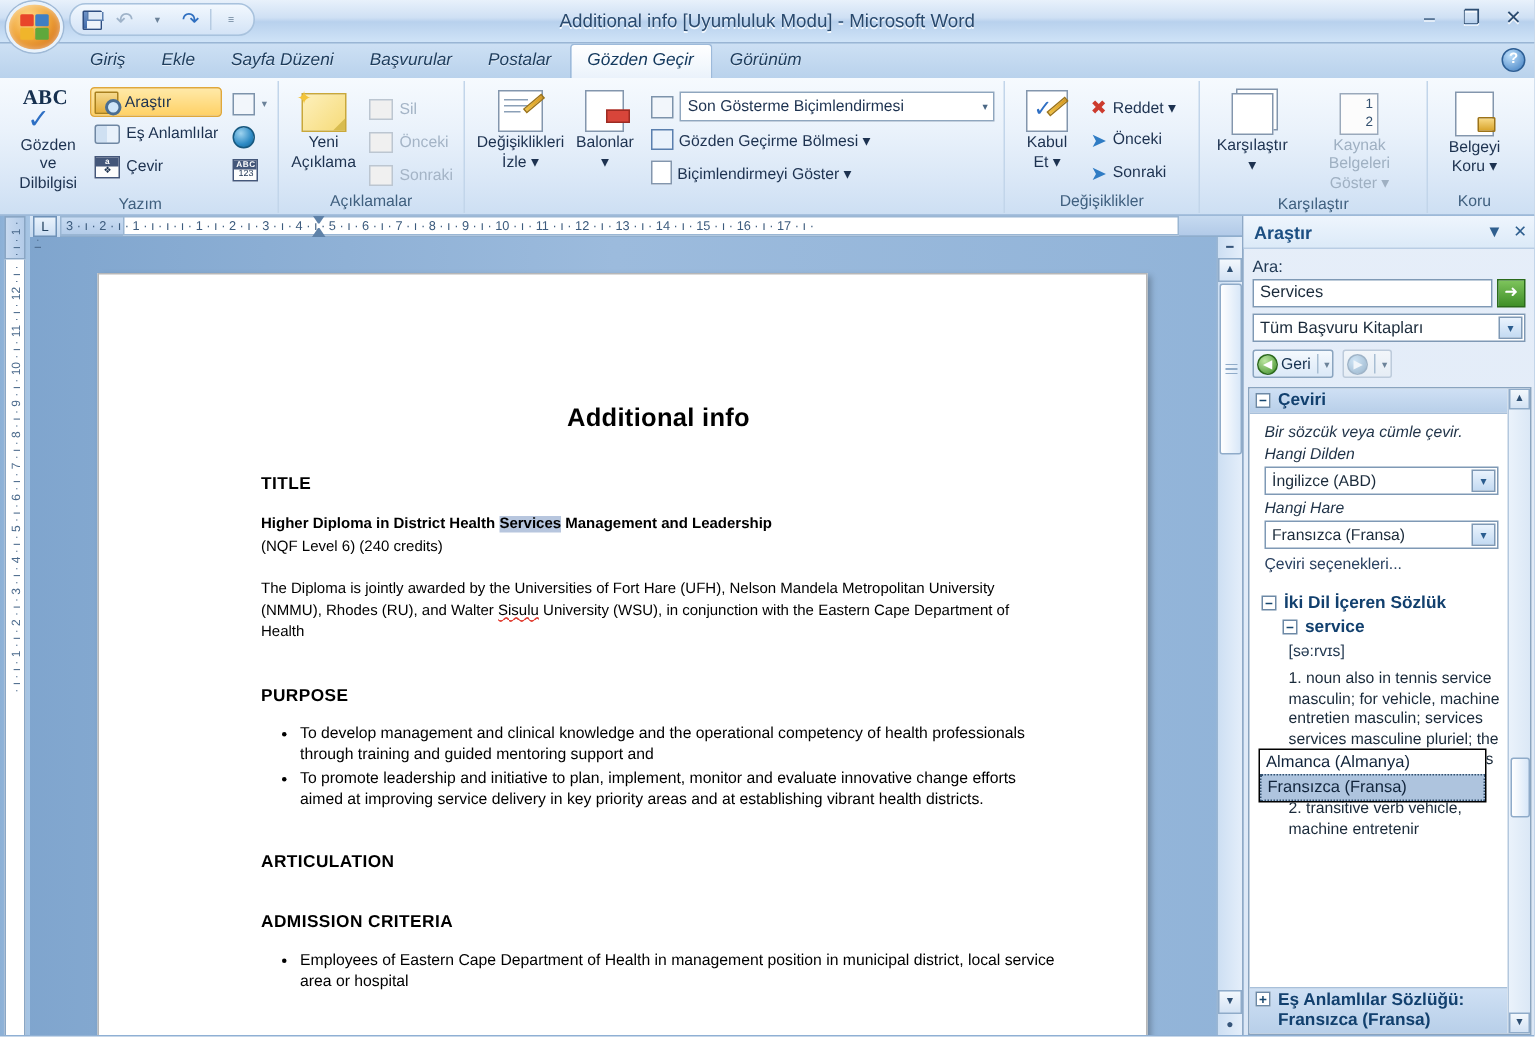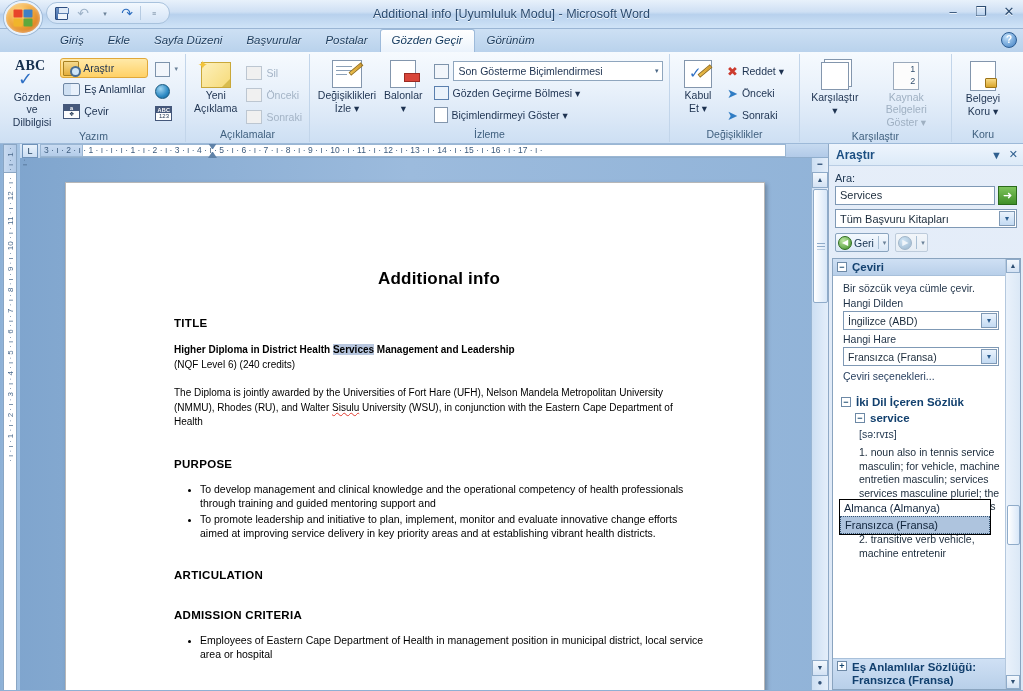--- a/index.html
+++ b/index.html
@@ -491,21 +491,21 @@
     left: 6px; top: 240px;
     width: 152px;
     background: #fff; border: 1px solid #000;
     z-index: 40;
     font-size: 11px;
   }
   .dd-item { padding: 1px 4px; line-height: 14px; color:#10233a; }
   .dd-item.sel { background: #aec4de; border: 1px dotted #33516f; }
 
   .translate-block { padding: 3px 6px 0 10px; }
-  .tr-lbl { font-size: 10.5px; color:#1f3247; margin: 3px 0 2px; }
+  .tr-lbl { font-size: 10.5px; color:#1f3247; margin: 3px 0 2px; font-style: italic; }
   .tr-sel {
     height: 19px; background:#fff; border:1px solid #7f99b5;
     display:flex; align-items:center; justify-content:space-between;
     padding: 0 1px 0 4px; font-size: 10.5px; color:#1a2a3a;
   }
   .tr-opts { font-size: 10.5px; color:#2a4160; margin-top: 4px; }
 </style>
 </head>
 <body>
 
@@ -646,21 +646,20 @@
         <div class="smallrow">
           <span class="ico ico-pane"></span>
           <span>Gözden Geçirme Bölmesi ▾</span>
         </div>
         <div class="smallrow">
           <span class="ico ico-fmt"></span>
           <span>Biçimlendirmeyi Göster ▾</span>
         </div>
       </div>
     </div>
-    <div class="rgroup-label">İzleme</div>
   </div>
 
   <div class="rgroup" style="width:130px;">
     <div class="rgroup-body">
       <div class="bigbtn" style="width:48px;padding-top:2px;">
         <span class="ico ico-accept">
             <span class="v">✓</span>
             <span class="ico-pencil" style="right:-2px;top:8px;"></span>
           </span>
         <span class="lbl">Kabul</span>

